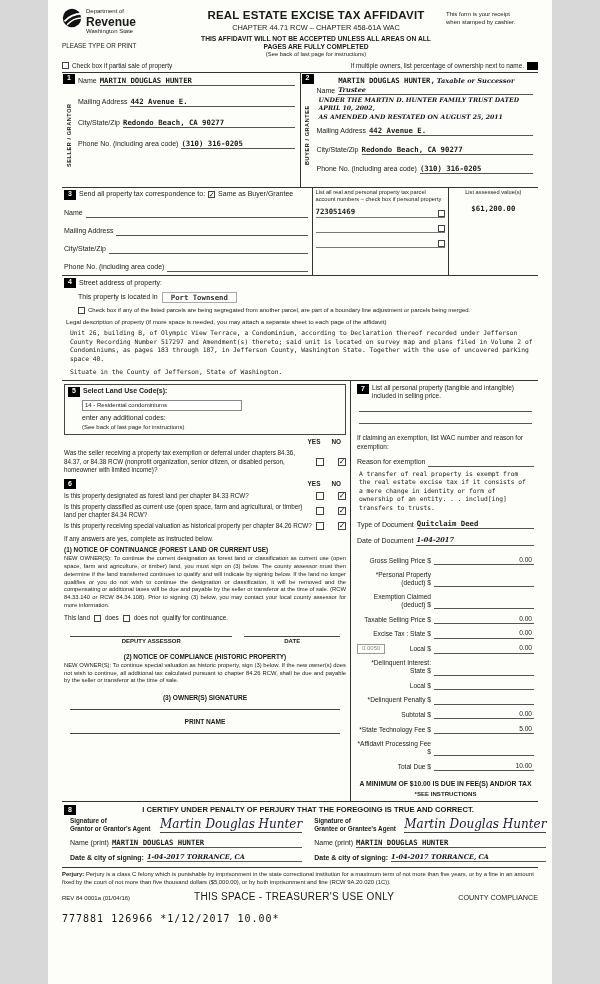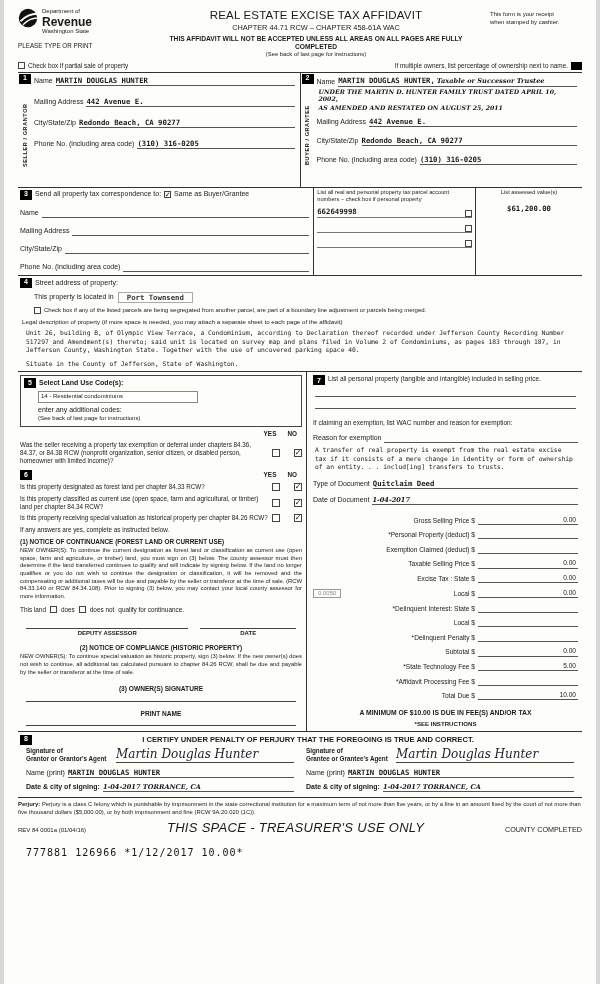--- a/index.html
+++ b/index.html
@@ -1,18 +1,18 @@
 <!DOCTYPE html>
 <html><head>
 <meta charset="utf-8">
 <style>
   * { margin:0; padding:0; box-sizing:border-box; }
   html,body { background:#d8d8d8; }
   .page {
-    width:592px; height:984px; margin:0 auto; background:#fdfdfa; color:#1a1a1a;
+    width:504px; height:984px; margin:0 auto; background:#fdfdfa; color:#1a1a1a;
     font-family:"Liberation Sans", sans-serif; font-size:7px; line-height:1.25;
     padding:8px 14px 4px; position:relative; overflow:hidden;
   }
   .b { font-weight:bold; }
   .center { text-align:center; }
   .tiny { font-size:6px; }
   .typed { font-family:"DejaVu Sans Mono", monospace; font-weight:bold; font-size:7.3px; }
   .typed-sm { font-family:"DejaVu Sans Mono", monospace; font-size:6.3px; line-height:1.35; }
   .hw { font-family:"DejaVu Serif", serif; font-style:italic; font-weight:bold; color:#16161f; font-size:6.6px; }
   .sig { font-family:"DejaVu Serif", serif; font-style:italic; font-size:12px; color:#1c1c2e; white-space:nowrap; }
@@ -25,21 +25,21 @@
             letter-spacing:.6px; text-align:center; color:#222; flex:1; }
   
   .header-row { display:flex; gap:6px; }
   .logo-col { width:124px; flex:none; }
   .logo-line { display:flex; gap:4px; align-items:flex-start; }
   .lt-sm { font-size:6px; }
   .lt-lg { font-size:12px; font-weight:bold; line-height:1; }
   .lt-sm2 { font-size:6px; }
   .please-type { font-size:6.3px; margin-top:7px; }
   .title-col { flex:1; text-align:center; }
-  .form-title { font-size:11.5px; font-weight:normal; letter-spacing:.2px; }
+  .form-title { font-size:11.5px; font-weight:bold; letter-spacing:.2px; }
   .form-chapter { font-size:7.4px; margin-top:1px; }
   .form-warning { font-size:6.7px; font-weight:bold; margin-top:2px; }
   .form-seeback { font-size:5.9px; }
   .cashier-col { width:92px; flex:none; font-size:6px; padding-top:3px; }
   .check-row { display:flex; align-items:center; gap:3px; margin:3px 0 2px; font-size:6.4px; }
   .cr-right { margin-left:auto; }
   .black-mark { width:11px; height:8px; background:#000; display:inline-block; flex:none; }
   
   .parties { display:flex; border-top:1px solid #333; border-bottom:1px solid #333; min-height:116px; }
   .party { flex:1; display:flex; padding-bottom:3px; }
@@ -120,23 +120,23 @@
   .sig-col { flex:1; padding:0 6px; }
   .sigrow { display:flex; align-items:flex-end; gap:4px; }
   .sig-lbl { font-size:6.3px; font-weight:bold; flex:none; width:86px; }
   .sig-line { flex:1; border-bottom:1px solid #444; min-height:13px; }
   .s8-frow { display:flex; align-items:flex-end; gap:3px; margin-top:5px; }
   .s8-frow .val { flex:1; border-bottom:1px solid #555; min-height:9px; }
   
   .perjury { margin-top:3px; font-size:5.9px; line-height:1.3; }
   .footer-row { display:flex; justify-content:space-between; align-items:baseline; margin-top:4px; }
   .rev { font-size:6px; }
-  .treas { font-size:13px; letter-spacing:.3px;font-style:italic; }
+  .treas { font-size:10px; letter-spacing:.3px; }
   .county { font-size:7.2px; }
-  .stamp { margin-top:10px; font-family:"DejaVu Sans Mono", monospace; font-size:10px; letter-spacing:1px; color:#151515;margin-left:8px; }
+  .stamp { margin-top:10px; font-family:"DejaVu Sans Mono", monospace; font-size:10px; letter-spacing:1px; color:#151515; }
 </style>
 </head>
 <body>
 
 <div class="page">
 
   <div class="header-row">
     <div class="logo-col">
       <div class="logo-line">
         <svg width="20" height="20" viewBox="0 0 24 24" aria-hidden="true">
@@ -246,21 +246,21 @@
       </div>
       <div class="frow mt9">
         <span class="lbl">Phone No. (including area code)</span>
         <span class="val"></span>
       </div>
     </div>
     <div class="sec3-right">
       <div class="parcel-col">
         <div class="col-head">List all real and personal property tax parcel account numbers – check box if personal property</div>
         <div class="parcel-row">
-          <span class="typed">662649998</span>
+          <span class="typed">723051469</span>
           <span class="cb cb-sm"></span>
         </div>
         <div class="parcel-row">
           <span></span>
           <span class="cb cb-sm"></span>
         </div>
         <div class="parcel-row">
           <span></span>
           <span class="cb cb-sm"></span>
         </div>
@@ -492,17 +492,17 @@
     </div>
   </div>
 
   <div class="perjury">
     <span class="b">Perjury:</span>
     <span>Perjury is a class C felony which is punishable by imprisonment in the state correctional institution for a maximum term of not more than five years, or by a fine in an amount fixed by the court of not more than five thousand dollars ($5,000.00), or by both imprisonment and fine (RCW 9A.20.020 (1C)).</span>
   </div>
   <div class="footer-row">
     <span class="rev">REV 84 0001a (01/04/16)</span>
     <span class="treas">THIS SPACE - TREASURER'S USE ONLY</span>
-    <span class="county">COUNTY COMPLETED</span>
+    <span class="county">COUNTY COMPLIANCE</span>
   </div>
   <div class="stamp">777881 126966 *1/12/2017 10.00*</div>
 
 </div>
 
 </body></html>

